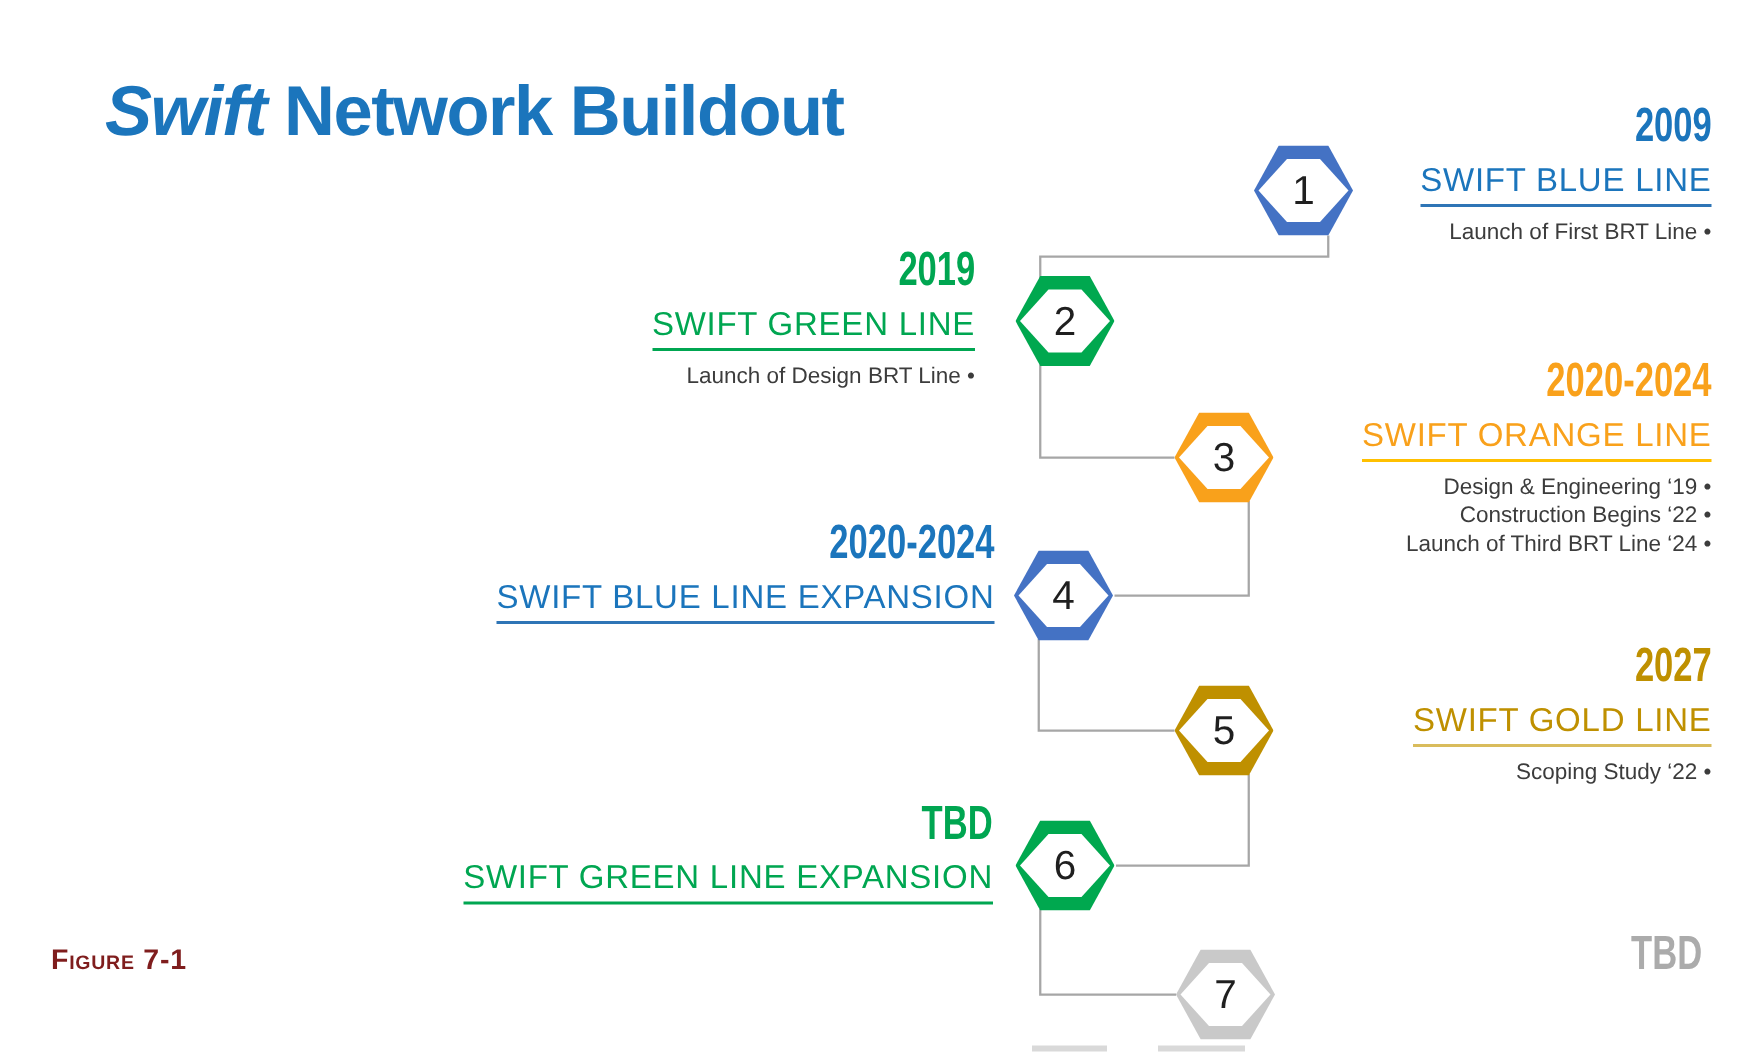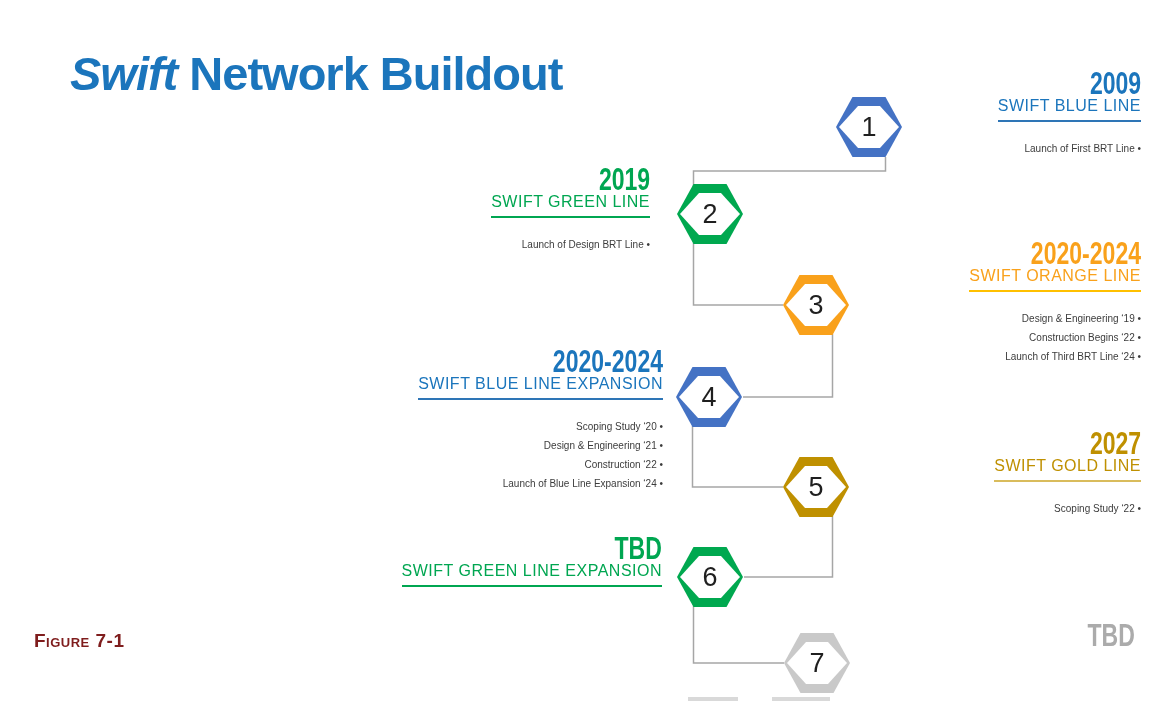--- a/index.html
+++ b/index.html
@@ -35,23 +35,23 @@
   .hex-inner{fill:#ffffff;}
   .hex-num{
     position:absolute;inset:0;display:flex;align-items:center;justify-content:center;
     font-size:27px;color:var(--number-text);padding-top:1px;
   }
 
   
   .tl-item{position:absolute;text-align:right;z-index:3;white-space:nowrap;}
   .tl-item .year{font-size:32px;font-weight:bold;line-height:0.82;color:var(--c);}
   .tl-item .year-inner{display:inline-block;transform:scaleX(0.72);transform-origin:100% 60%;}
-  .tl-item .name{font-size:16px;line-height:1.05;margin-top:2px;color:var(--c);letter-spacing:0.5px;}
+  .tl-item .name{font-size:22px;line-height:1.05;margin-top:12px;color:var(--c);letter-spacing:0.5px;}
   .tl-item .name-inner{display:inline-block;border-bottom:2px solid var(--ul);padding-bottom:5px;}
-  .tl-item .details{margin-top:17px;font-size:10px;line-height:19px;color:var(--detail-text);}
+  .tl-item .details{margin-top:7px;font-size:15px;line-height:19px;color:var(--detail-text);}
 
   
   .theme-blue  {--c:var(--blue-text);  --hex:var(--blue-hex);  --ul:var(--blue-ul);}
   .theme-green {--c:var(--green-text); --hex:var(--green-hex); --ul:var(--green-ul);}
   .theme-orange{--c:var(--orange-text);--hex:var(--orange-hex);--ul:var(--orange-ul);}
   .theme-gold  {--c:var(--gold-text);  --hex:var(--gold-hex);  --ul:var(--gold-ul);}
   .theme-silver{--c:var(--silver-text);--hex:var(--silver-hex);--ul:var(--silver-ul);}
 
   
   .cutoff-bar{position:absolute;height:4px;background:var(--cutoff);z-index:0;}
@@ -146,26 +146,20 @@
     <div class="details">
       <div class="detail">Design &amp; Engineering ‘19 •</div>
       <div class="detail">Construction Begins ‘22 •</div>
       <div class="detail">Launch of Third BRT Line ‘24 •</div>
     </div>
   </div>
 
   <div class="tl-item theme-blue" style="right:505px;top:348px;">
     <div class="year"><span class="year-inner">2020-2024</span></div>
     <div class="name"><span class="name-inner">SWIFT BLUE LINE EXPANSION</span></div>
-    <div class="details">
-      <div class="detail">Scoping Study ‘20 •</div>
-      <div class="detail">Design &amp; Engineering ‘21 •</div>
-      <div class="detail">Construction ‘22 •</div>
-      <div class="detail">Launch of Blue Line Expansion ‘24 •</div>
-    </div>
   </div>
 
   <div class="tl-item theme-gold" style="right:27px;top:430px;text-align:right;">
     <div class="year"><span class="year-inner">2027</span></div>
     <div class="name"><span class="name-inner">SWIFT GOLD LINE</span></div>
     <div class="details">
       <div class="detail">Scoping Study ‘22 •</div>
     </div>
   </div>
 

